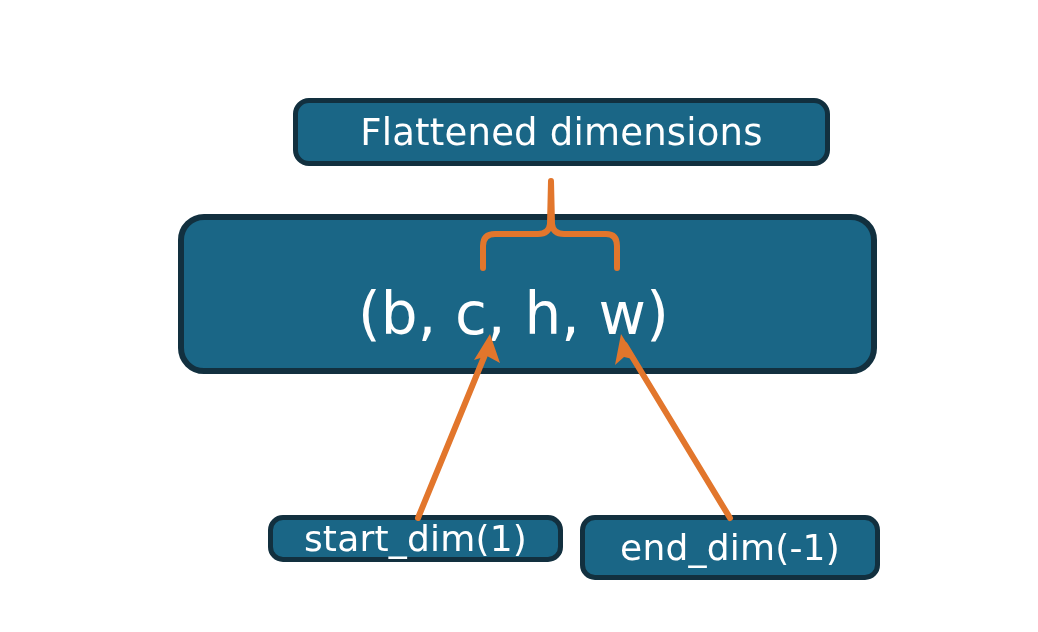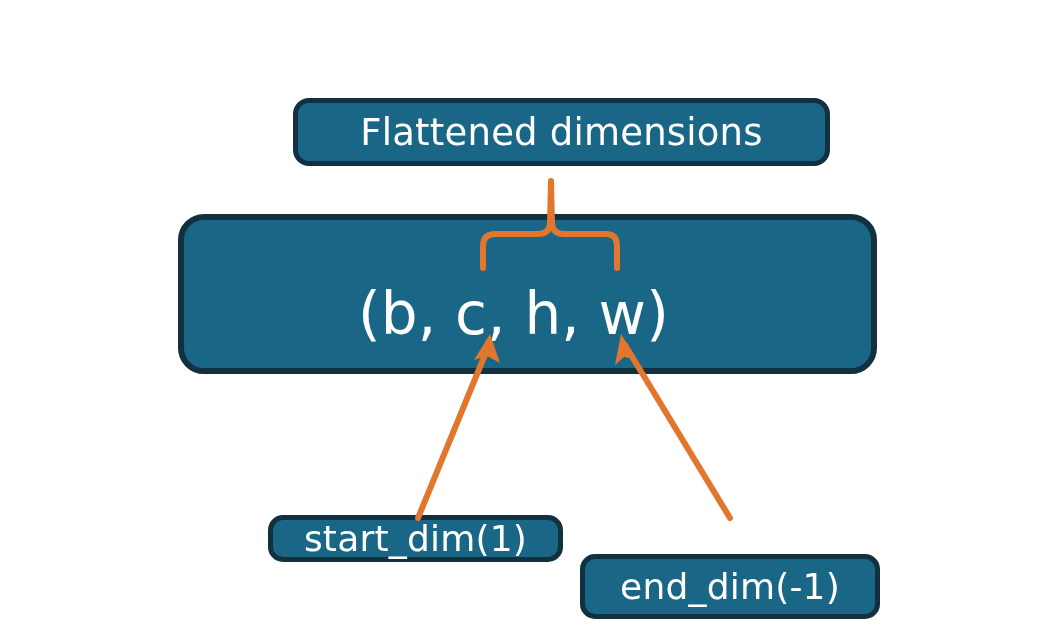--- a/index.html
+++ b/index.html
@@ -72,21 +72,20 @@
     width: 295px;
     height: 47px;
     border-radius: 15px;
   }
   #box-end-dim {
     left: 580px;
     top: 515px;
     width: 300px;
     height: 65px;
     border-radius: 15px;
-    margin-top: 39px;
   }
   #box-start-dim .node-label,
   #box-end-dim .node-label { font-size: 36px; }
 
   #overlay {
     position: absolute;
     left: 0;
     top: 0;
     width: 1038px;
     height: 632px;

